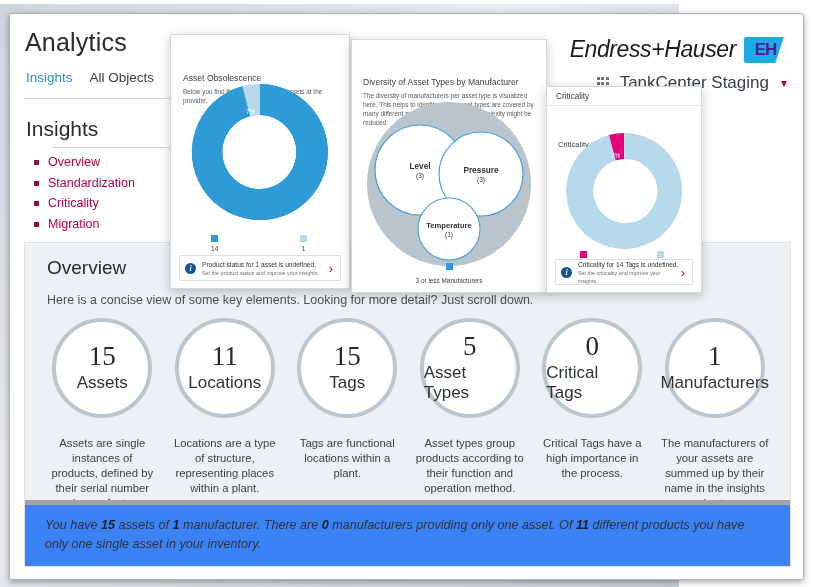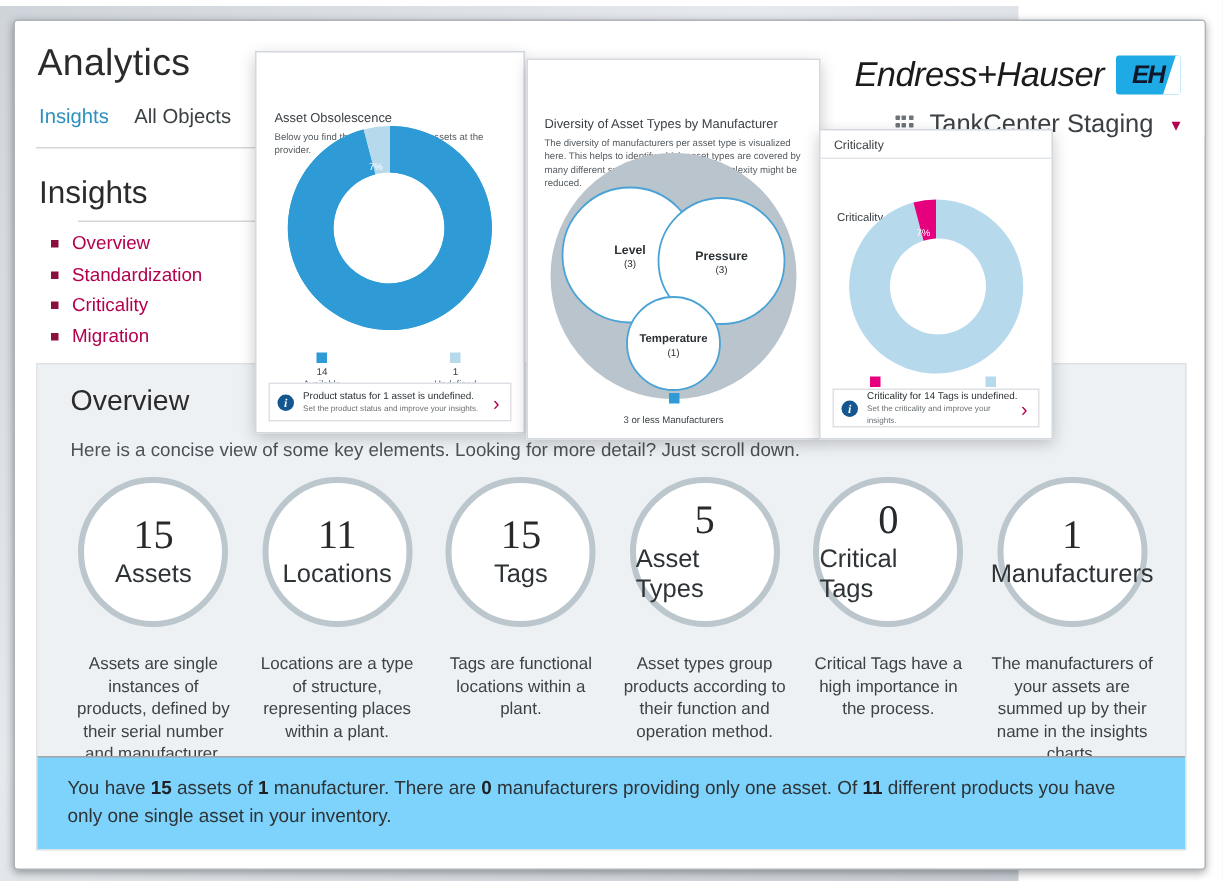--- a/index.html
+++ b/index.html
@@ -33,21 +33,21 @@
   .hdr-tabs{position:absolute;left:16px;top:56px;display:flex;gap:17px;}
   .tab{font-size:13.5px;color:#3b4044;cursor:pointer;}
   .tab.active{color:#2c8fbd;}
   .hdr-logo{
     position:absolute;right:16px;top:22px;display:flex;align-items:center;gap:8px;
   }
   .logo-text{font-size:23px;color:#1b1b1b;letter-spacing:-.4px;white-space:nowrap;font-style:italic;}
   .logo-badge{
     width:43px;height:26px;background:#1eaae4;border-radius:2px;
     display:flex;align-items:center;justify-content:center;
-    color:#0f172a;font-size:17px;font-weight:bold;font-style:italic;letter-spacing:-1px;
+    color:#4c1d95;font-size:17px;font-weight:bold;letter-spacing:-1px;
     position:relative;overflow:hidden;
   }
   .logo-badge::after{
     content:"";position:absolute;right:-9px;top:-4px;width:16px;height:34px;
     background:#ffffff;transform:rotate(18deg);
   }
   .hdr-sub{position:absolute;right:16px;top:59px;display:flex;align-items:center;gap:11px;}
   .grid-icon{
     width:12px;height:12px;display:grid;grid-template-columns:repeat(3,1fr);
     grid-template-rows:repeat(3,1fr);gap:1.5px;cursor:pointer;
@@ -86,22 +86,22 @@
   }
   .circ-num{font-size:27px;color:#262a2d;line-height:1;font-family:"Liberation Serif",serif;}
   .circ-lbl{font-size:17px;color:#2e3336;margin-top:3px;}
   .circ-desc{
     margin-top:18px;width:108px;text-align:center;
     font-size:11.3px;line-height:15px;color:#3c4246;
   }
 
   .summary{
     position:absolute;left:0;bottom:0;width:765px;
-    border-top:1px solid #a3a3a3;background:#7dd3fc;
-    box-sizing:border-box;padding:11px 20px 12px 20px;
+    border-top:5px solid #a3a3a3;background:#3b82f6;
+    box-sizing:border-box;padding:11px 20px 12px 20px;font-style:italic;
   }
   .summary p{margin:0;font-size:12.6px;line-height:19px;color:#2e3336;}
   .summary b{font-weight:bold;color:#1d2123;}
 
   
   .card{
     position:absolute;background:#ffffff;border:1px solid #d3d8dd;
     box-shadow:0 3px 10px rgba(0,0,0,.22);
   }
   .card-inner-title{font-size:8.6px;color:#3a4044;margin-top:27px;}

